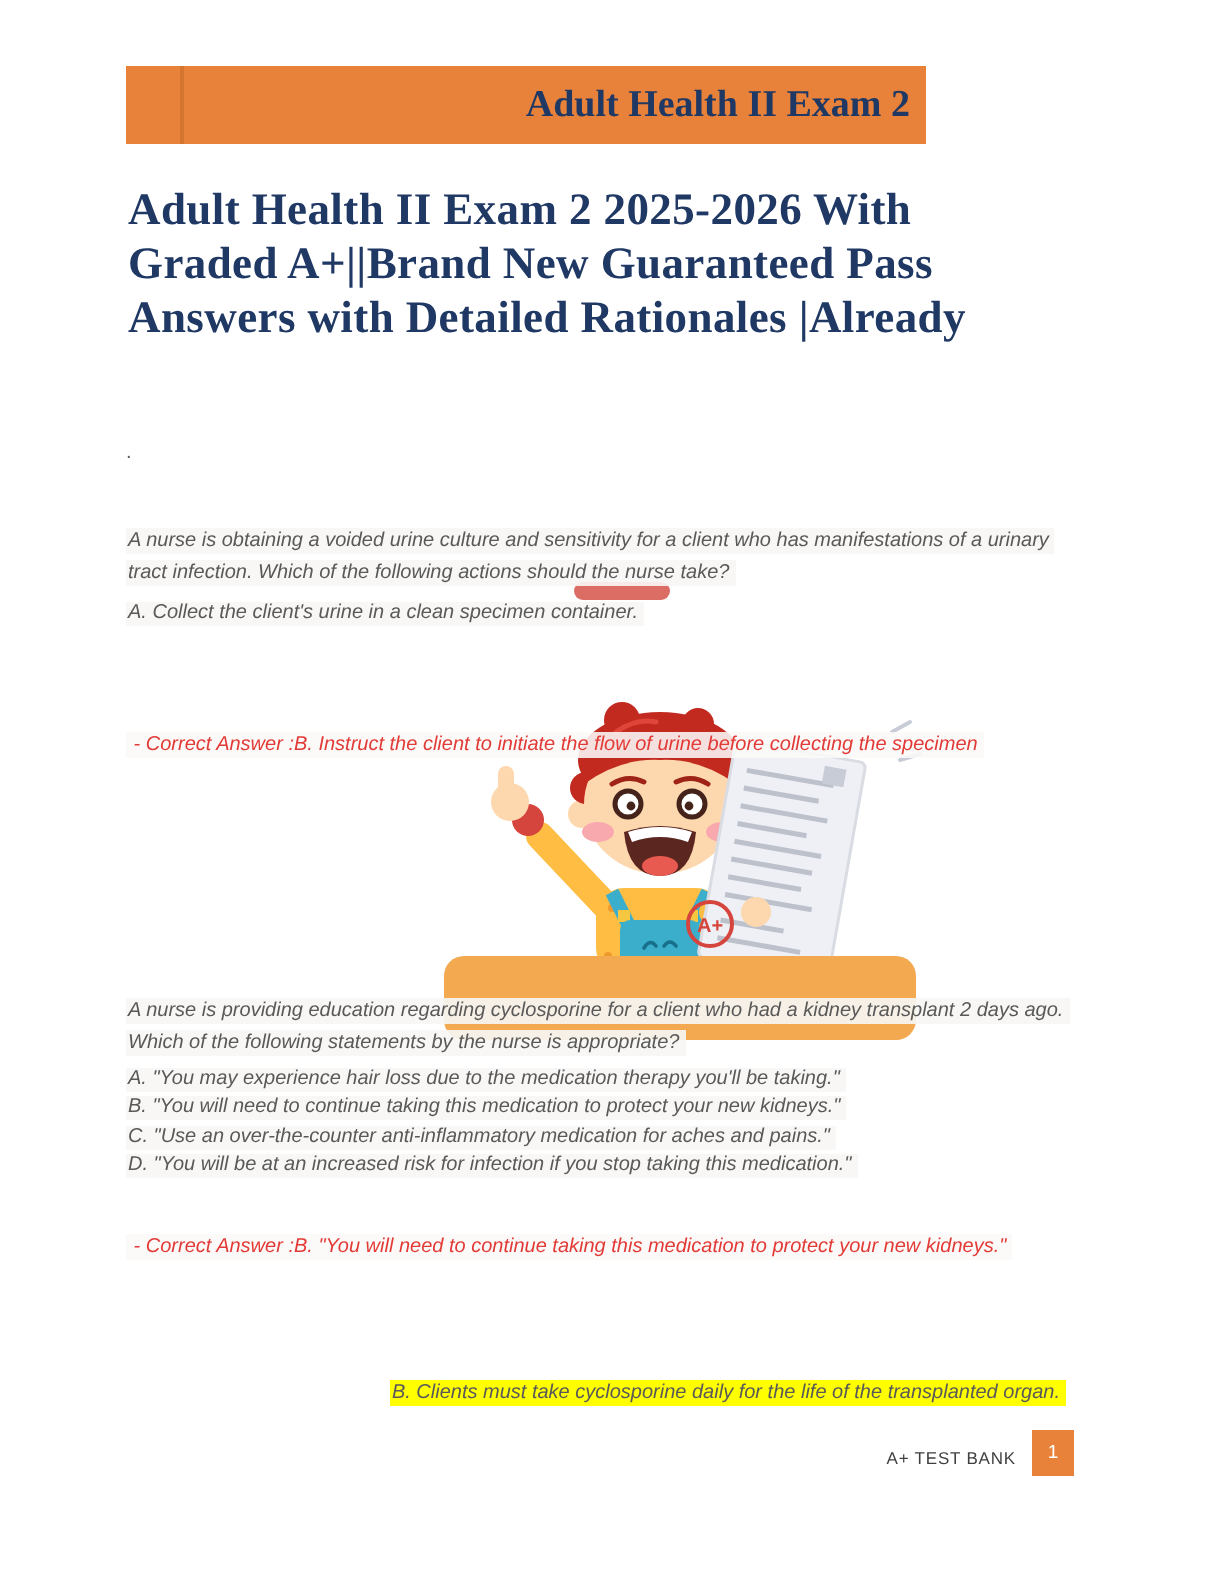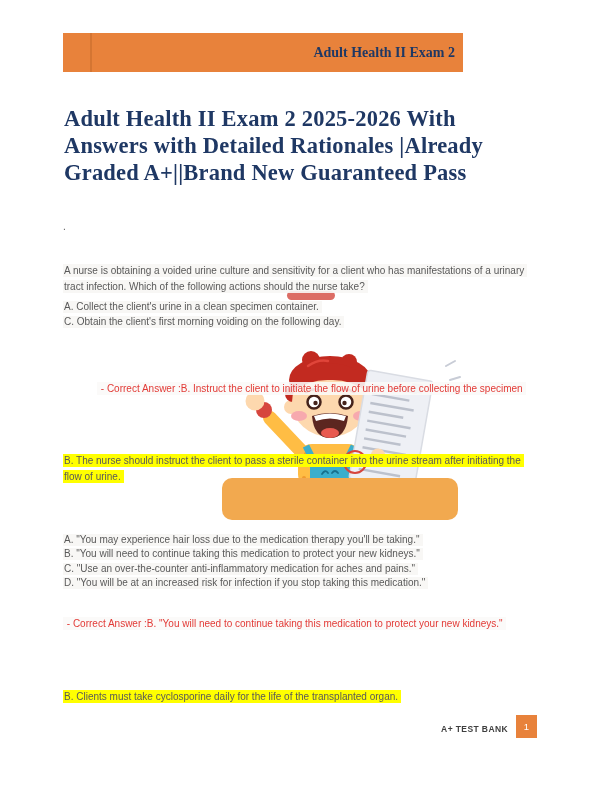--- a/index.html
+++ b/index.html
@@ -8,82 +8,82 @@
     font-family:"Liberation Sans",sans-serif;color:var(--body_gray,#595959);
   }
   
   .header-bar{
     position:absolute;left:63px;top:33px;width:400px;height:39px;
     background:var(--header_orange,#E8823B);
   }
   .header-seam{position:absolute;left:27px;top:0;width:2px;height:100%;background:rgba(120,60,10,0.18);}
   .header-title{
     position:absolute;right:8px;top:0;height:46px;line-height:40px;
-    font-family:"Liberation Serif",serif;font-weight:bold;font-size:14px;
+    font-family:"Liberation Serif",serif;font-weight:bold;font-size:19px;
     color:var(--title_navy,#1F3864);white-space:nowrap;
   }
   
   .doc-title{
-    position:absolute;left:64px;top:90px;width:490px;
+    position:absolute;left:64px;top:76px;width:490px;
     font-family:"Liberation Serif",serif;font-weight:bold;font-size:22.5px;line-height:27px;
     color:var(--title_navy,#1F3864);letter-spacing:0.2px;
   }
   .doc-title .tline{display:block;}
   
-  .para{position:absolute;left:63px;width:470px;font-size:10px;z-index:3;}
+  .para{position:absolute;left:63px;width:470px;font-size:10px;z-index:3;font-style:italic;}
   .para-fill{
     background:rgba(247,246,244,0.92);
     -webkit-box-decoration-break:clone;box-decoration-break:clone;
     padding:1px 3px 1px 1px;
   }
   .opts .tline{display:table;text-align:center;}
   .opts .tfill{background:rgba(247,246,244,0.92);padding:0 3px 1px 1px;}
   .answer{color:var(--answer_red,#E23A36);white-space:pre-wrap;}
   .answer .para-fill{background:rgba(250,249,248,0.88);}
   .hl .para-fill{background:var(--highlight_yellow,#FFFF00);}
   #stray-period{position:absolute;left:63px;top:221px;font-size:10px;z-index:3;}
   #q1{top:253px;line-height:16px;}
   #q1-options{top:300px;line-height:14.6px;}
-  #ans1{top:371px;line-height:16.5px;margin-left:34px;}
+  #ans1{top:355px;line-height:16.5px;}
   #hl1{top:443px;line-height:15.7px;}
   #q2{top:488px;line-height:15.5px;}
   #q2-options{top:533px;line-height:14.3px;}
   #ans2{top:605px;line-height:17.5px;}
-  #hl2{top:679px;line-height:15px;}
+  #hl2{top:679px;line-height:15px;text-align:right;}
   
   .red-mark{
     position:absolute;left:287px;top:291px;width:48px;height:9px;border-radius:4.5px;
     background:#d6544a;opacity:0.85;z-index:1;
   }
   .illustration{position:absolute;left:222px;top:350px;width:240px;height:170px;z-index:1;}
   
   .footer-brand{
     position:absolute;right:104px;top:724px;font-size:8.5px;letter-spacing:0.4px;
-    color:#3f3f3f;font-weight:bold;z-index:3;
+    color:#3f3f3f;font-weight:normal;z-index:3;
   }
   .footer-page{
     position:absolute;left:516px;top:715px;width:21px;height:23px;z-index:3;
     background:var(--footer_orange,#E8823B);color:#ffffff;font-size:9.5px;
     text-align:center;line-height:23px;
   }
 </style>
 </head>
 <body>
 
 <div class="page" style="--header_orange: #E8823B; --title_navy: #1F3864; --body_gray: #595959; --answer_red: #E23A36; --highlight_yellow: #FFFF00; --footer_orange: #E8823B;">
 
   <div class="header-bar">
     <div class="header-seam"></div>
     <div class="header-title">Adult Health II Exam 2</div>
   </div>
 
   <h1 class="doc-title">
       <span class="tline"><span class="tfill">Adult Health II Exam 2 2025-2026 With</span></span>
+      <span class="tline"><span class="tfill">Graded A+||Brand New Guaranteed Pass</span></span>
       <span class="tline"><span class="tfill">Answers with Detailed Rationales |Already</span></span>
-      <span class="tline"><span class="tfill">Graded A+||Brand New Guaranteed Pass</span></span>
     </h1>
 
   <div id="stray-period">.</div>
 
   <div class="red-mark"></div>
 
   <svg class="illustration" viewBox="0 0 240 170" aria-hidden="true">
 
     <g>
       <path d="M82,104 L48,68" stroke="#ffbd44" stroke-width="14" stroke-linecap="round" fill="none"></path>
@@ -155,29 +155,26 @@
 
     <rect x="0" y="128" width="236" height="42" rx="10" fill="#f2a94f"></rect>
   </svg>
 
   <p class="para" id="q1"><span class="para-fill">A nurse is obtaining a voided urine culture and sensitivity for a client who has manifestations of a urinary tract infection. Which of the following actions should the nurse take?</span></p>
 
   <div class="para opts" id="q1-options">
       <span class="tline">
         <span class="tfill">A. Collect the client's urine in a clean specimen container.</span>
       </span>
-      <span class="tline">
-        <span class="tfill">C. Obtain the client's first morning voiding on the following day.</span>
-      </span>
     </div>
 
   <p class="para answer" id="ans1"><span class="para-fill"> - Correct Answer :B. Instruct the client to initiate the flow of urine before collecting the specimen</span></p>
 
-  <p class="para hl" id="hl1"><span class="para-fill">B. The nurse should instruct the client to pass a sterile container into the urine stream after initiating the flow of urine.</span></p>
 
+  <p class="para" id="q2"><span class="para-fill">A nurse is providing education regarding cyclosporine for a client who had a kidney transplant 2 days ago. Which of the following statements by the nurse is appropriate?</span></p>
 
   <div class="para opts" id="q2-options">
       <span class="tline">
         <span class="tfill">A. "You may experience hair loss due to the medication therapy you'll be taking."</span>
       </span>
       <span class="tline">
         <span class="tfill">B. "You will need to continue taking this medication to protect your new kidneys."</span>
       </span>
       <span class="tline">
         <span class="tfill">C. "Use an over-the-counter anti-inflammatory medication for aches and pains."</span>

